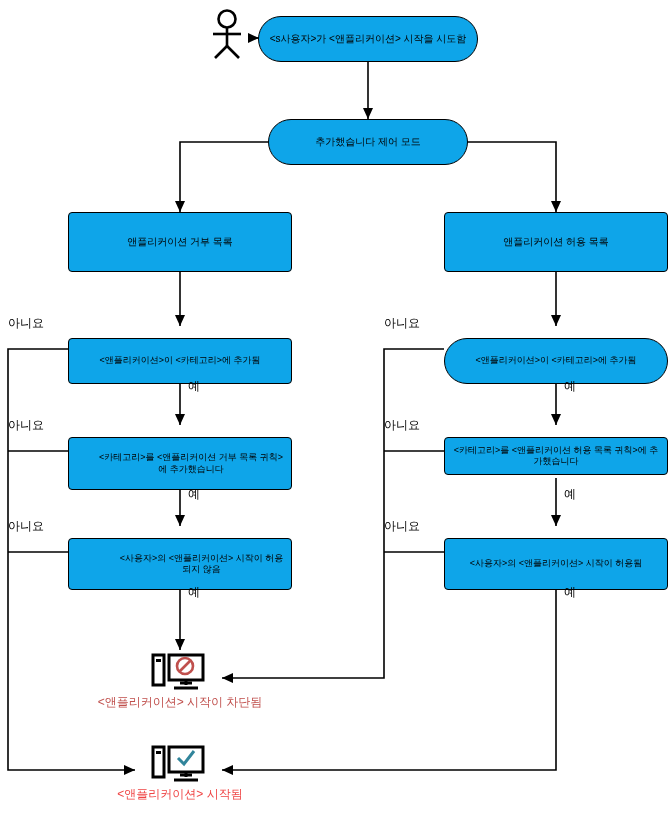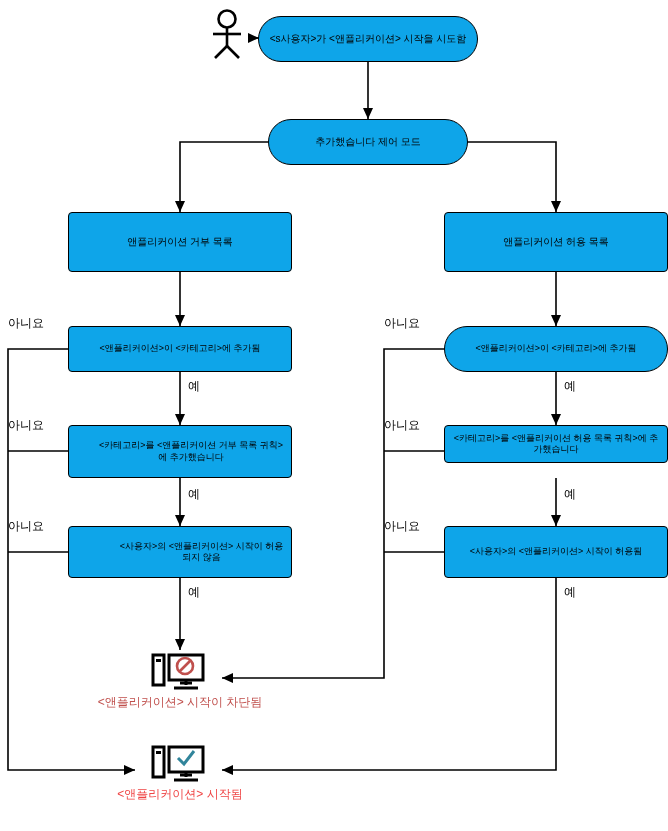--- a/index.html
+++ b/index.html
@@ -42,21 +42,21 @@
   .label {
     position: absolute;
     color: #000000;
     white-space: nowrap;
   }
   .endlabel {
     position: absolute;
     white-space: nowrap;
     text-align: center;
   }
-  .fs9  { font-size: 9px; }
+  .fs9  { font-size: 9px; margin-top: 12px; }
   .fs10 { font-size: 10px; }
   .fs12 { font-size: 12px; }
   .icon-wrap {
     position: absolute;
   }
 </style>
 </head>
 <body>
 
 <div id="canvas">

